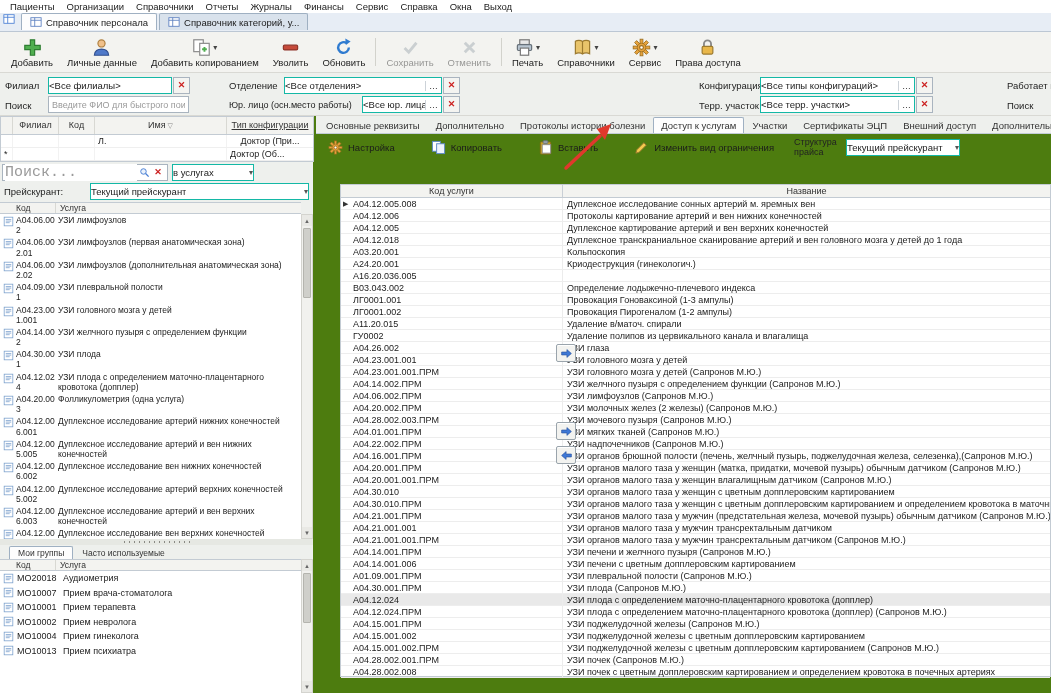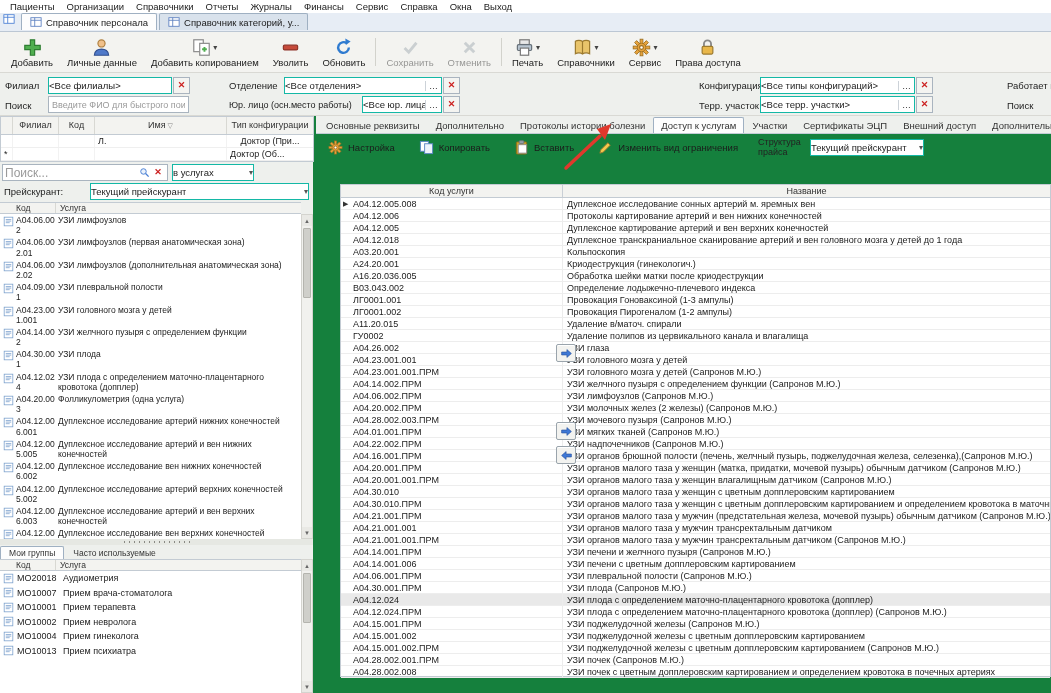--- a/index.html
+++ b/index.html
@@ -1,17 +1,17 @@
 <!DOCTYPE html>
 <html><head>
 <meta charset="utf-8">
 <style>
 *{box-sizing:border-box;margin:0;padding:0}
 body{background:#fff;font-family:"Liberation Sans",sans-serif}
-.app{position:relative;width:1051px;height:693px;background:#15803d;overflow:hidden;font-size:10px;color:#1b1b1b}
+.app{position:relative;width:1051px;height:693px;background:#4d7c0f;overflow:hidden;font-size:10px;color:#1b1b1b}
 
 
 .menubar{position:absolute;left:0;top:0;right:0;height:13px;background:#fff;display:flex;align-items:center;padding-left:4px;font-size:9.5px}
 .menu-item{padding:0 6px;cursor:default;white-space:nowrap}
 
 
 .doc-tabs{position:absolute;left:0;top:13px;right:0;height:19px;background:#e7edf5;border-bottom:1px solid #bcc7d4;display:flex;align-items:flex-start;padding-left:3px}
 .bar-icn{width:14px;height:14px;margin:0 4px 2px 0}
 .bar-icn svg,.dt-icn svg{width:12px;height:12px;display:block}
 .doc-tab{display:flex;align-items:center;gap:4px;height:17px;padding:0 8px;margin-right:2px;border:1px solid #9fb0c2;border-bottom:none;border-radius:2px 2px 0 0;background:#d9e2ec;font-size:9.5px;white-space:nowrap}
@@ -51,49 +51,49 @@
 
 .detail-tabs{position:absolute;left:316px;top:116px;right:0;height:18px;background:#eef0ed;border-bottom:1px solid #c2ccd6;display:flex;align-items:flex-end;padding-left:2px;overflow:hidden}
 .dtab{height:16px;line-height:15px;padding:0 7px;font-size:9.5px;color:#333;white-space:nowrap;border:1px solid transparent;border-bottom:none}
 .dtab.active{background:#fdfdfd;border-color:#9fb0c2;border-radius:2px 2px 0 0}
 
 
 .red-arrow{position:absolute;left:550px;top:120px;width:80px;height:52px;pointer-events:none;z-index:50}
 
 
 .sub-toolbar{position:absolute;left:316px;top:135px;right:0;height:25px;display:flex;align-items:center;padding-left:8px}
-.sub-btns{display:flex;align-items:flex-end;gap:16px}
+.sub-btns{display:flex;align-items:flex-end;gap:28px}
 .sbtn{display:flex;align-items:center;gap:5px;padding:2px 4px;border-radius:2px}
 .sicon svg{width:15px;height:15px;display:block}
 .slabel{font-size:9.5px;white-space:nowrap}
 .ps-label{width:52px;margin-left:16px;font-size:9px;line-height:1.1;color:#222}
 .ps-combo{position:relative;width:114px;height:17px;flex:none}
 
 
 .left-panel{position:absolute;left:0;top:162px;width:313px;height:531px;background:#eef0ed}
 .searchbox{position:absolute;left:2px;top:2px;width:166px;height:17px;background:#fff;border:1px solid #a9b4bf;display:flex;align-items:center;padding:0 2px}
-.sinput{flex:1;min-width:0;border:none;outline:none;font-family:Liberation Sans, sans-serif;font-size:12px;color:#222}
+.sinput{flex:1;min-width:0;border:none;outline:none;font-family:Liberation Mono, monospace;font-size:15px;color:#222}
 .sinput::placeholder{color:#9a9a9a}
 .sicn{flex:none;width:14px;display:flex;align-items:center;justify-content:center}
 .sicn svg{width:11px;height:11px;display:block}
 .scope-combo{left:172px;top:2px;width:82px}
 .price-combo{left:90px;top:21px;width:219px}
 .tree-head,.ghead{position:absolute;left:0;right:12px;height:12px;background:#f3f3f0;border-top:1px solid #c3cbd3;border-bottom:1px solid #c3cbd3;font-size:8.5px;color:#333;display:flex;align-items:center}
 .tree-head{top:40px}
 .th-code,.gh-code{padding-left:16px;width:56px;border-right:1px solid #d8d8d3;height:100%;display:flex;align-items:center}
 .th-name,.gh-name{padding-left:4px}
 .tree-items{position:absolute;left:0;right:12px;top:52px;height:325px;background:#fff;overflow:hidden}
 .titem{display:flex;align-items:flex-start;padding:1px 8px 1px 3px}
 .titem-icn{flex:none;width:13px;margin-top:1px}
 .titem-icn svg{width:11px;height:11px;display:block}
 .tcode{flex:none;width:42px;word-break:break-all;padding-right:3px;font-size:8.5px;line-height:1.2;color:#222}
 .tname{flex:1;font-size:8.5px;line-height:1.2;color:#222}
 .hsplit{position:absolute;left:0;right:0;top:377px;height:6px;background:#e6e8e3}
 .hsplit .dots-strip{width:70px;height:4px;margin:1px auto;background-image:radial-gradient(circle,#8a8a84 0.9px,transparent 1.1px);background-size:5px 4px}
-.group-tabs{position:absolute;left:0;top:383px;height:14px;display:flex;align-items:flex-end;padding-left:0}
+.group-tabs{position:absolute;left:0;top:383px;height:14px;display:flex;align-items:flex-end;padding-left:9px}
 .gtab{height:13px;line-height:12px;padding:0 8px;font-size:8.5px;color:#333;border:1px solid transparent;border-bottom:none;white-space:nowrap}
 .gtab.active{background:#fdfdfd;border-color:#9fb0c2;border-radius:2px 2px 0 0}
 .ghead{top:397px}
 .groups-body{position:absolute;left:0;right:12px;top:409px;bottom:0;background:#fff}
 .gitem{display:flex;align-items:center;height:14.5px;padding-left:3px;font-size:9px}
 .gicn{flex:none;width:14px;display:flex;align-items:center}
 .gicn svg{width:11px;height:11px;display:block}
 .gcode{flex:none;width:46px;color:#222}
 .gname{flex:1;white-space:nowrap;overflow:hidden;color:#222}
 
@@ -350,21 +350,21 @@
 
     <span class="flabel" style="left:1007px;top:27px">Поиск</span>
   </div>
 
   <div class="staff-grid">
     <div id="sgHead" class="sg-head">
         <div style="width: 12px;"></div>
         <div style="width: 46px;">Филиал</div>
         <div style="width: 36px;">Код</div>
         <div style="width: 132px; align-items: center;">Имя<span class="sort">▽</span></div>
-        <div style="width: 86px; flex: 1 1 0%; border-right: none;">Тип конфигурации</div>
+        <div style="width: 86px; flex: 1 1 0%; border-right: none; text-decoration: underline;">Тип конфигурации</div>
       </div>
     <div id="sgBody">
         <div class="sg-row">
           <div style="width: 12px;"></div>
           <div style="width: 46px;"></div>
           <div style="width: 36px;"></div>
           <div style="width: 132px;">Л.</div>
           <div style="width: 86px; flex: 1 1 0%; border-right: none; text-align: center;">Доктор (При...</div>
         </div>
         <div class="sg-row">
@@ -738,21 +738,20 @@
         <div class="rt-row">
           <div class="rt-code">A03.20.001</div>
           <div class="rt-name">Кольпоскопия</div>
         </div>
         <div class="rt-row">
           <div class="rt-code">A24.20.001</div>
           <div class="rt-name">Криодеструкция (гинекологич.)</div>
         </div>
         <div class="rt-row">
           <div class="rt-code">A16.20.036.005</div>
-          <div class="rt-name">Обработка шейки матки после криодеструкции</div>
         </div>
         <div class="rt-row">
           <div class="rt-code">B03.043.002</div>
           <div class="rt-name">Определение лодыжечно-плечевого индекса</div>
         </div>
         <div class="rt-row">
           <div class="rt-code">ЛГ0001.001</div>
           <div class="rt-name">Провокация Гоноваксиной (1-3 ампулы)</div>
         </div>
         <div class="rt-row">
@@ -837,21 +836,21 @@
         </div>
         <div class="rt-row">
           <div class="rt-code">A04.14.001.ПРМ</div>
           <div class="rt-name">УЗИ печени и желчного пузыря (Сапронов М.Ю.)</div>
         </div>
         <div class="rt-row">
           <div class="rt-code">A04.14.001.006</div>
           <div class="rt-name">УЗИ печени с цветным допплеровским картированием</div>
         </div>
         <div class="rt-row">
-          <div class="rt-code">A04.06.001.ПРМ</div>
+          <div class="rt-code">A01.09.001.ПРМ</div>
           <div class="rt-name">УЗИ плевральной полости (Сапронов М.Ю.)</div>
         </div>
         <div class="rt-row">
           <div class="rt-code">A04.30.001.ПРМ</div>
           <div class="rt-name">УЗИ плода (Сапронов М.Ю.)</div>
         </div>
         <div class="rt-row hl">
           <div class="rt-code">A04.12.024</div>
           <div class="rt-name">УЗИ плода с определением маточно-плацентарного кровотока (допплер)</div>
         </div>

